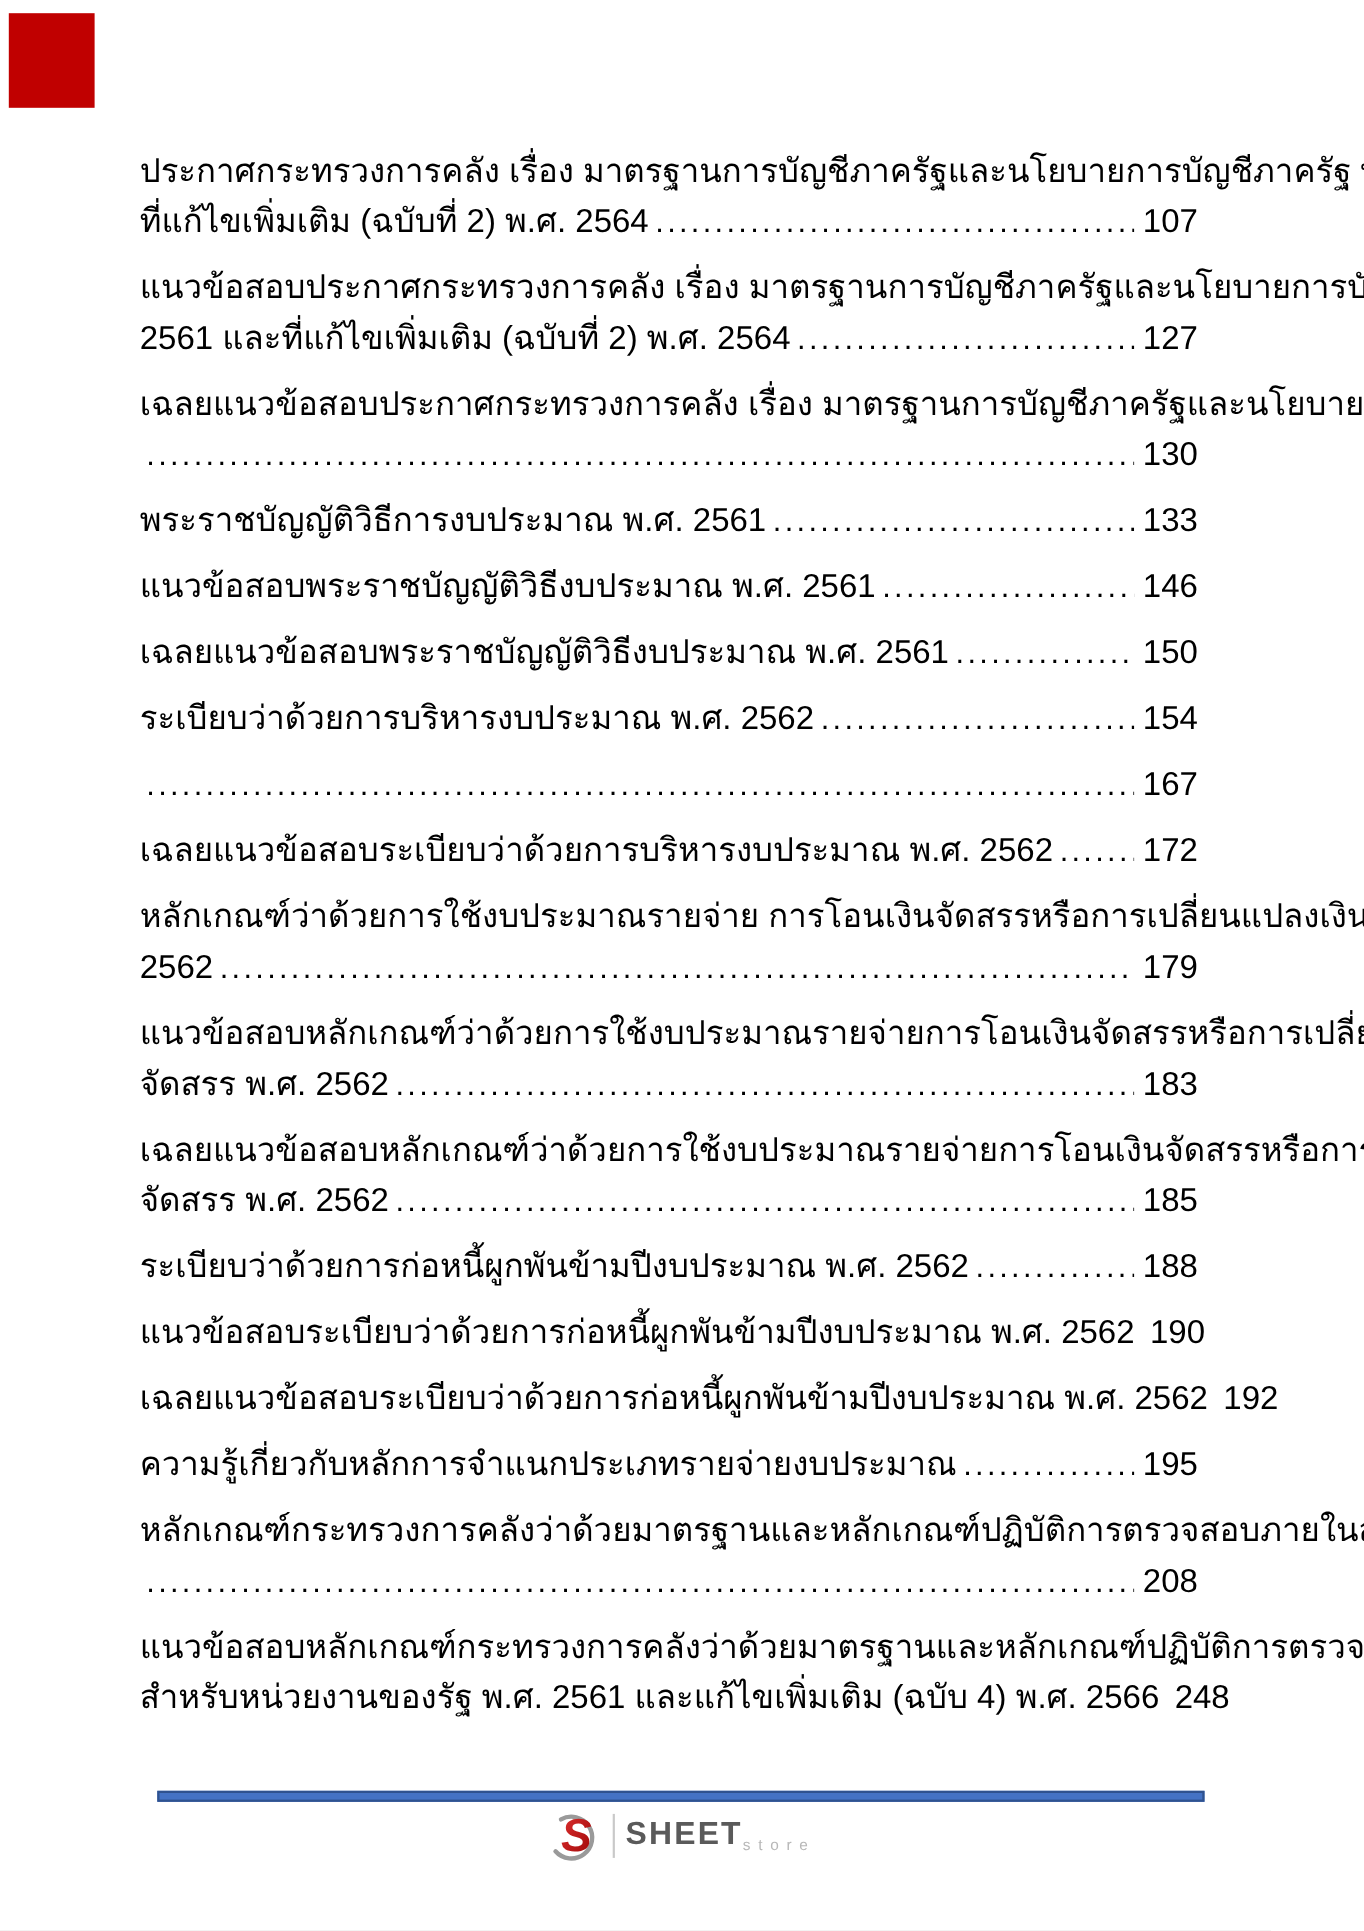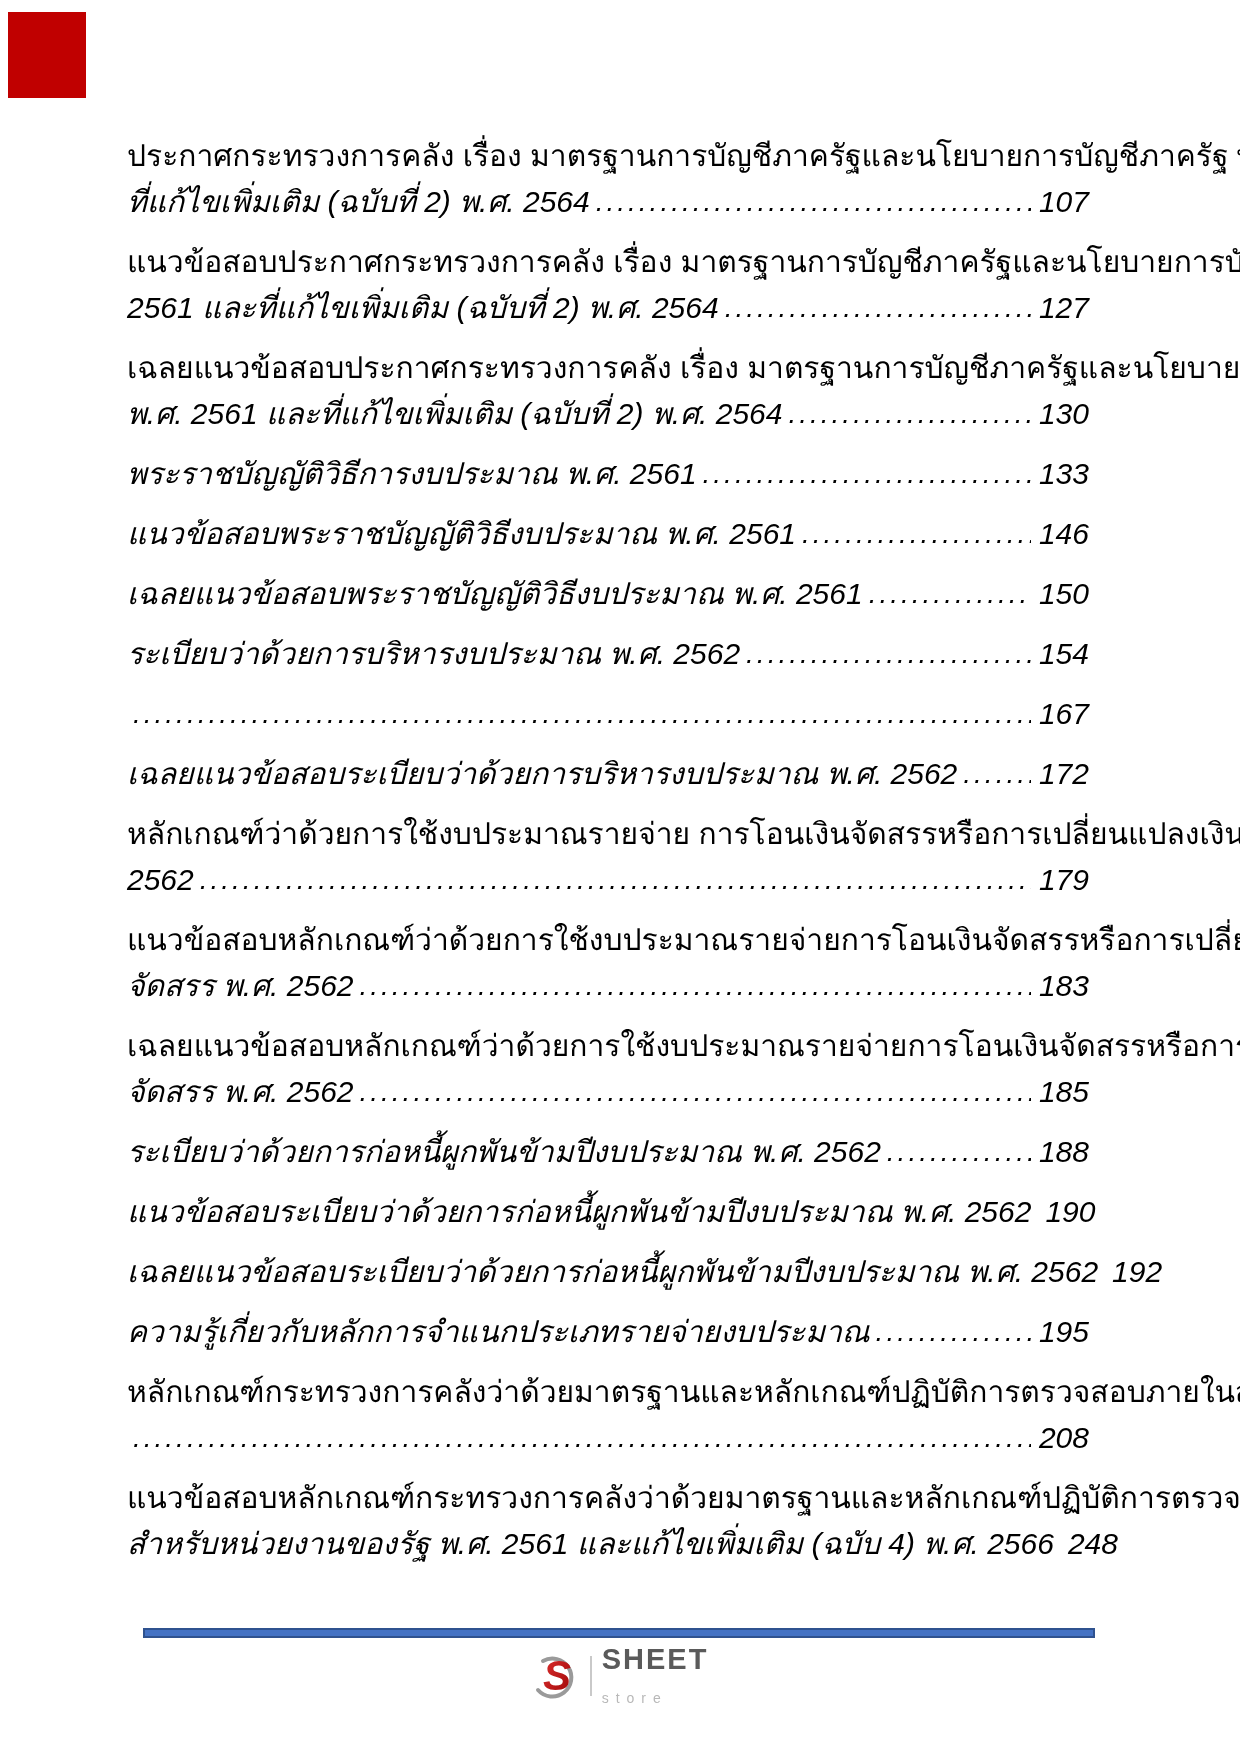--- a/index.html
+++ b/index.html
@@ -22,21 +22,20 @@
     left:127px;top:133px;
     width:962px;
     font-size:30px;
     line-height:46px;
   }
   .toc-entry{margin:0 0 14px 0;}
   .toc-line{white-space:nowrap;}
   .toc-line.last{
     display:flex;
     align-items:center;
-    font-style:italic;
   }
   .toc-text{white-space:nowrap;flex:0 0 auto;}
   .toc-dots{
     flex:1 1 auto;
     overflow:hidden;
     white-space:nowrap;
     letter-spacing:3px;
     margin:0 2px 0 6px;
     font-size:28px;
   }
@@ -55,21 +54,21 @@
     justify-content:center;
     align-items:center;
   }
   .logo-s{width:50px;height:48px;flex:0 0 auto;}
   .logo-divider{
     width:2px;height:40px;
     background:#c9c9c9;
     margin:0 10px 0 8px;
     flex:0 0 auto;
   }
-  .logo-textcol{display:flex;flex-direction:column;justify-content:center;}
+  .logo-textcol{display:flex;flex-direction:row;justify-content:center;}
   .logo-title{
     font-size:29px;font-weight:bold;color:#5a5a5a;
     letter-spacing:2px;line-height:29px;
   }
   .logo-subtitle{
     font-size:14px;color:#b8b8b8;
     letter-spacing:7px;line-height:16px;margin-top:16px;
   }
 </style>
 </head>
@@ -92,21 +91,20 @@
         <div class="toc-line">แนวข้อสอบประกาศกระทรวงการคลัง เรื่อง มาตรฐานการบัญชีภาครัฐและนโยบายการบัญชีภาครัฐ พ.ศ.</div>
         <div class="toc-line last">
           <span class="toc-text">2561 และที่แก้ไขเพิ่มเติม (ฉบับที่ 2) พ.ศ. 2564</span>
           <span class="toc-dots">............................................................................................................................................................................................................................................................................................................</span>
           <span class="toc-page">127</span>
         </div>
       </div>
       <div class="toc-entry">
         <div class="toc-line">เฉลยแนวข้อสอบประกาศกระทรวงการคลัง เรื่อง มาตรฐานการบัญชีภาครัฐและนโยบายการบัญชีภาครัฐ</div>
         <div class="toc-line last">
-          <span class="toc-text">พ.ศ. 2561 และที่แก้ไขเพิ่มเติม (ฉบับที่ 2) พ.ศ. 2564</span>
           <span class="toc-dots">............................................................................................................................................................................................................................................................................................................</span>
           <span class="toc-page">130</span>
         </div>
       </div>
       <div class="toc-entry">
         <div class="toc-line last">
           <span class="toc-text">พระราชบัญญัติวิธีการงบประมาณ พ.ศ. 2561</span>
           <span class="toc-dots">............................................................................................................................................................................................................................................................................................................</span>
           <span class="toc-page">133</span>
         </div>

